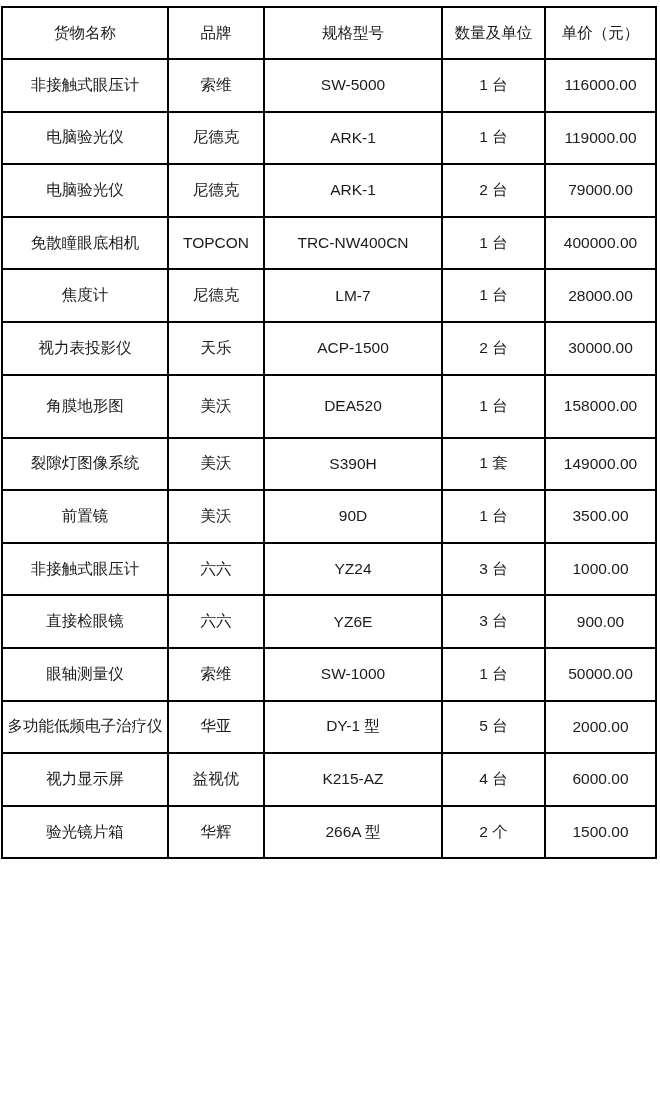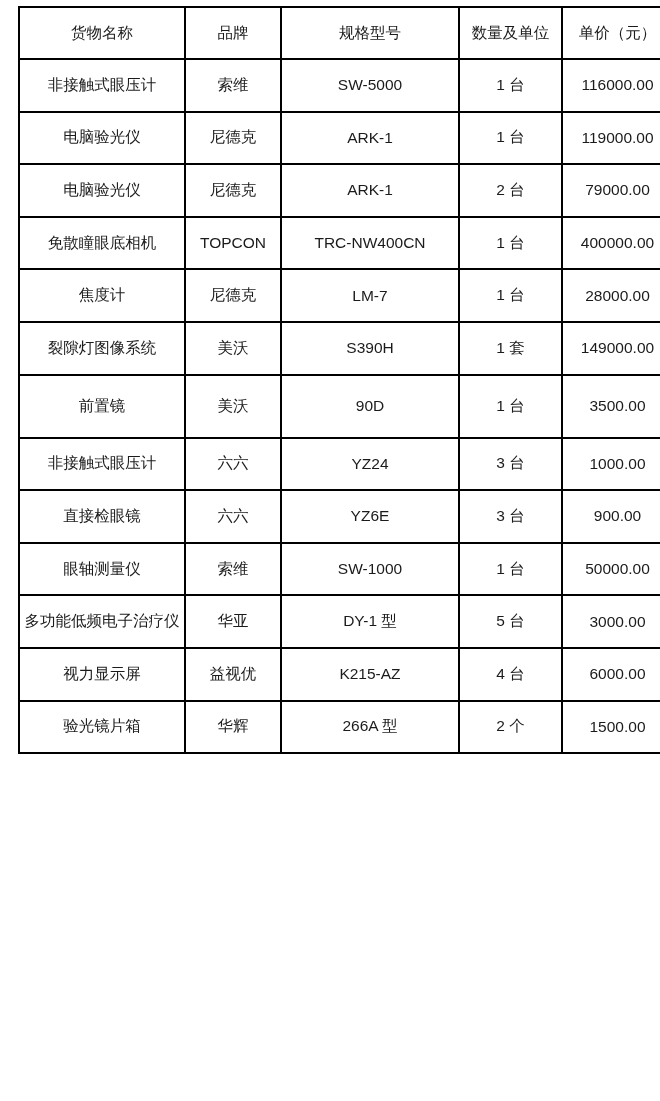--- a/index.html
+++ b/index.html
@@ -7,21 +7,21 @@
     padding: 0;
     background: #ffffff;
     width: 660px;
     font-family: "Liberation Sans", "DejaVu Sans", sans-serif;
   }
   .page {
     width: 660px;
     height: 1101px;
     background: #ffffff;
     box-sizing: border-box;
-    padding: 6px 3px 5px 18px;
+    padding: 6px 3px 5px 1px;
     overflow: hidden;
   }
   table.goods-table {
     border-collapse: collapse;
     table-layout: fixed;
     width: 654px;
     color: #1b1b1b;
   }
   table.goods-table th,
   table.goods-table td {
@@ -94,20 +94,34 @@
           <td>400000.00</td>
         </tr>
         <tr>
           <td>焦度计</td>
           <td>尼德克</td>
           <td>LM-7</td>
           <td>1 台</td>
           <td>28000.00</td>
         </tr>
         <tr>
+          <td>视力表投影仪</td>
+          <td>天乐</td>
+          <td>ACP-1500</td>
+          <td>2 台</td>
+          <td>30000.00</td>
+        </tr>
+        <tr>
+          <td>角膜地形图</td>
+          <td>美沃</td>
+          <td>DEA520</td>
+          <td>1 台</td>
+          <td>158000.00</td>
+        </tr>
+        <tr>
           <td>裂隙灯图像系统</td>
           <td>美沃</td>
           <td>S390H</td>
           <td>1 套</td>
           <td>149000.00</td>
         </tr>
         <tr>
           <td>前置镜</td>
           <td>美沃</td>
           <td>90D</td>
@@ -133,21 +147,21 @@
           <td>索维</td>
           <td>SW-1000</td>
           <td>1 台</td>
           <td>50000.00</td>
         </tr>
         <tr>
           <td>多功能低频电子治疗仪</td>
           <td>华亚</td>
           <td>DY-1 型</td>
           <td>5 台</td>
-          <td>3000.00</td>
+          <td>2000.00</td>
         </tr>
         <tr>
           <td>视力显示屏</td>
           <td>益视优</td>
           <td>K215-AZ</td>
           <td>4 台</td>
           <td>6000.00</td>
         </tr>
         <tr>
           <td>验光镜片箱</td>

